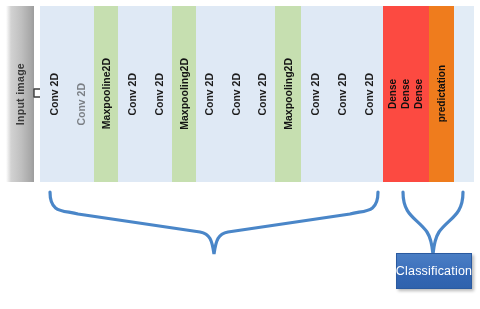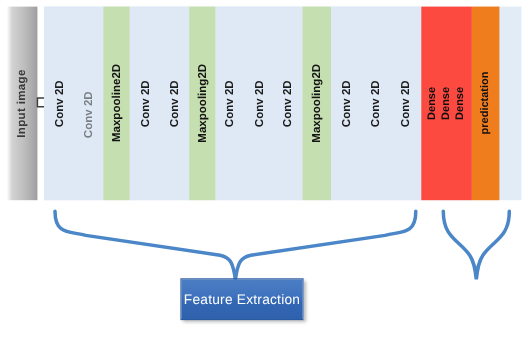--- a/index.html
+++ b/index.html
@@ -227,18 +227,18 @@
     </svg>
   </div>
 
   <div class="brace brace-right">
     <svg width="78" height="70" viewBox="0 0 78 70">
       <path d="M 8 4 C 8 28, 22 30, 32 44 C 36 50, 37 56, 38 66
                C 39 56, 40 50, 44 44 C 54 30, 68 28, 68 4" fill="none" stroke="#4a86c8" stroke-width="3.2" stroke-linecap="round"></path>
     </svg>
   </div>
 
-  <div class="caption-box caption-feature">
-    <span>Feature Extraction</span>
-  </div>
-
+
+  <div class="caption-box caption-class">
+    <span>Classification</span>
+  </div>
 
 </div>
 
 </body></html>

